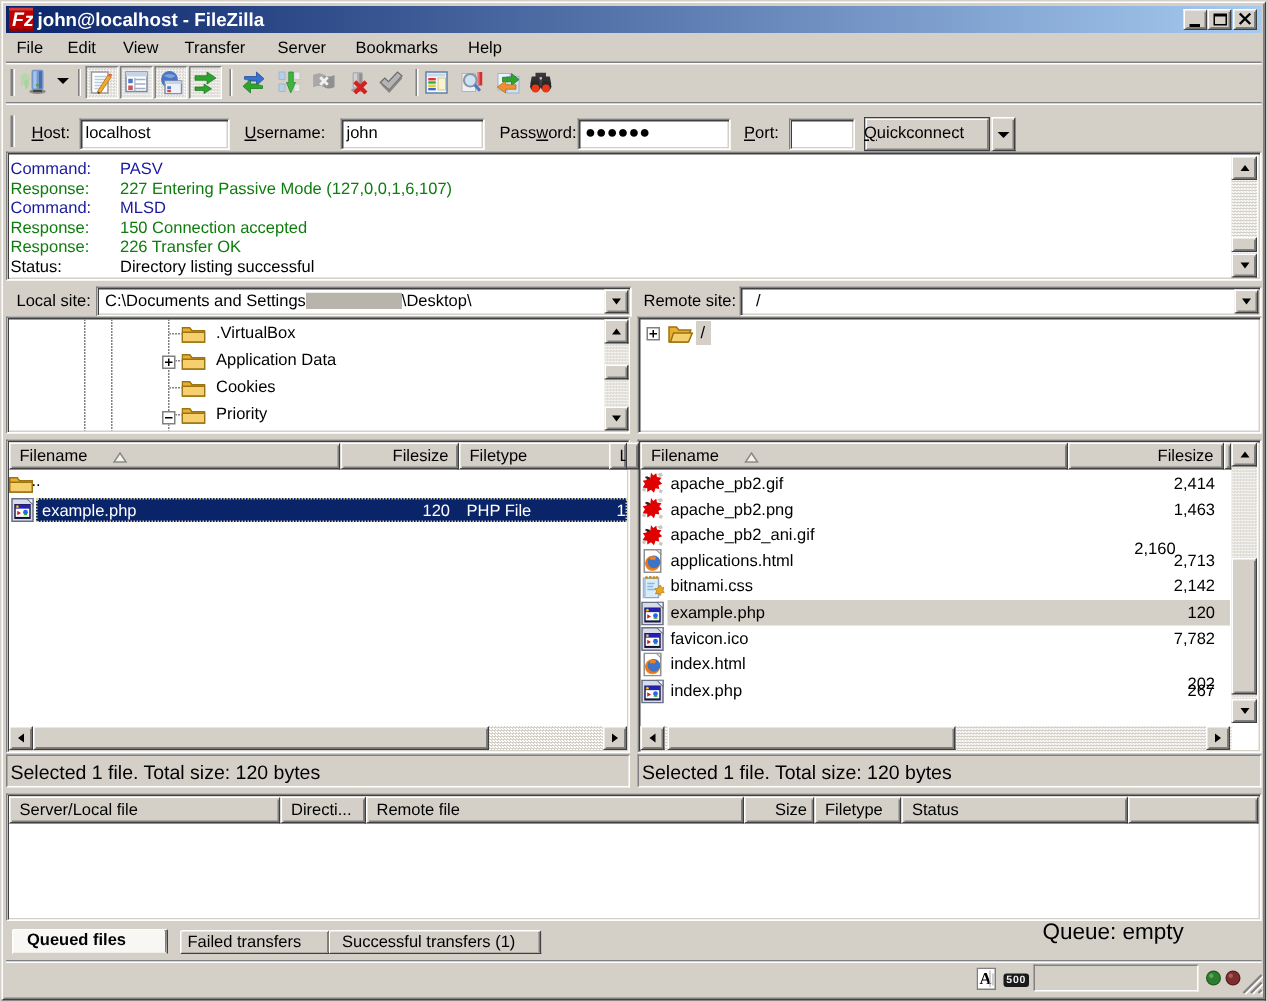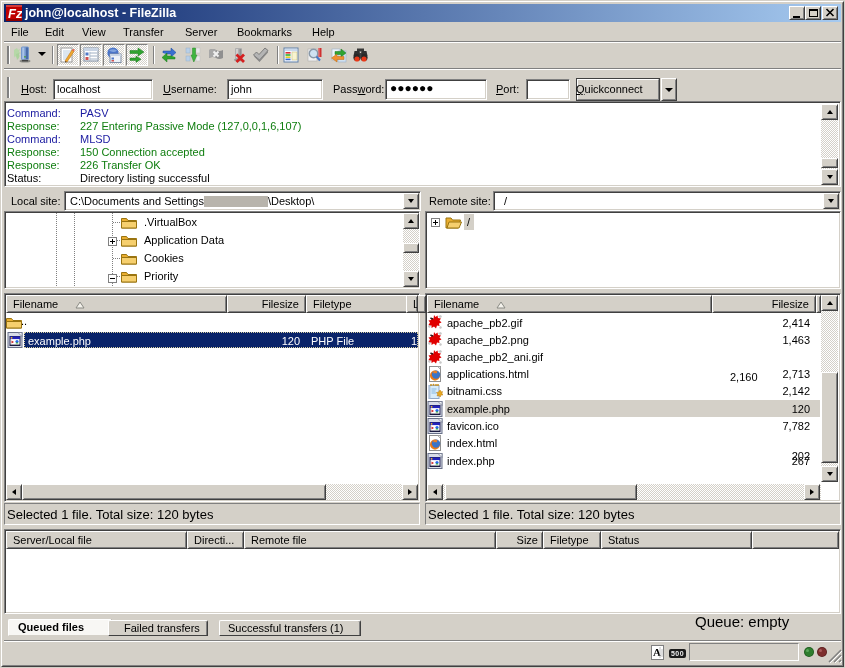--- a/index.html
+++ b/index.html
@@ -362,21 +362,21 @@
     <path fill="#302020" d="M3.5 3.5 l3 0.8 -0.6 1.4 -2.8 -1 Z"></path>
   </svg>
 <div class="lbl" style="left:447px;top:334px">apache_pb2.png</div>
 <div class="lbl" style="left:730px;top:334px;width:80px;text-align:right">1,463</div>
 <svg class="abs" style="left:427px;top:349px" width="16" height="16" viewBox="0 0 16 16">
     <path fill="#c8c8c8" d="M11 2 l3 -1 1 2 -2 1 Z M2 10 l2 1 -1 3 -2 -1 Z M13 12 l2 1 -1 2 -2 -1 Z"></path>
     <path fill="#e00000" d="M7 1 l1.5 2 2 -1.5 0.5 2.5 3 0.5 -1.5 2 2 2 -2.5 1 0.5 2.5 -2.5 -0.5 -1 3 -2 -2 -2.5 1.5 0 -2.5 -3 -0.5 1.5 -2.5 -1.5 -2 2.5 -0.5 0.5 -2.5 2 1.5 Z"></path>
     <path fill="#302020" d="M3.5 3.5 l3 0.8 -0.6 1.4 -2.8 -1 Z"></path>
   </svg>
 <div class="lbl" style="left:447px;top:351px">apache_pb2_ani.gif</div>
-<div class="lbl" style="left:730px;top:371px;width:80px;text-align:left">2,160</div>
+<div class="lbl" style="left:730px;top:360px;width:80px;text-align:center">2,160</div>
 <svg class="abs" style="left:427px;top:366px" width="16" height="16" viewBox="0 0 16 16">
     <rect x="2.5" y="0.5" width="11" height="15" fill="#fff" stroke="#909090"></rect>
     <path d="M10.5 0.5 h3 v3 Z" fill="#e8e8e8" stroke="#909090" stroke-width="0.7"></path>
     <circle cx="8" cy="9.5" r="5" fill="#e87818"></circle>
     <circle cx="9" cy="8.6" r="4.2" fill="#3b74c8"></circle>
     <path d="M4 12.5 a5 5 0 0 0 8 0 a6 6 0 0 1 -8 0 Z" fill="#f6a030"></path>
     <path d="M6 5.5 q2 -1.5 4.5 0 l-1 2 q-1.5 -1 -2.8 0 Z" fill="#f08020"></path>
   </svg>
 <div class="lbl" style="left:447px;top:368px">applications.html</div>
 <div class="lbl" style="left:730px;top:368px;width:80px;text-align:right">2,713</div>
@@ -461,21 +461,21 @@
 <div class="abs sunk2" style="left:4px;top:529px;width:837px;height:85px;background:#fff"></div>
 <div class="hdrcell" style="left:6px;top:531px;width:181px">Server/Local file</div>
 <div class="hdrcell" style="left:187px;top:531px;width:57px">Directi...</div>
 <div class="hdrcell" style="left:244px;top:531px;width:252px">Remote file</div>
 <div class="hdrcell" style="left:496px;top:531px;width:47px;text-align:right;padding-right:4px">Size</div>
 <div class="hdrcell" style="left:543px;top:531px;width:58px">Filetype</div>
 <div class="hdrcell" style="left:601px;top:531px;width:151px">Status</div>
 <div class="hdrcell" style="left:752px;top:531px;width:87px;padding-left:0"></div>
 
 <div class="abs" style="left:8px;top:619px;width:104px;height:17px;background:#f8f7f4;border:1px solid;border-color:#fff #404040 #d4d0c8 #fff;border-radius:2px 2px 0 0;box-shadow:inset -1px 0 0 #808080;font-weight:bold;padding-left:9px;line-height:15px">Queued files</div>
-<div class="abs" style="left:108px;top:620px;width:100px;height:16px;background:#d4d0c8;border:1px solid;border-color:#fff #404040 #404040 #fff;border-radius:2px 2px 0 0;box-shadow:inset -1px 0 0 #808080;padding-left:15px;line-height:14px">Failed transfers</div>
+<div class="abs" style="left:120px;top:620px;width:100px;height:16px;background:#d4d0c8;border:1px solid;border-color:#fff #404040 #404040 #fff;border-radius:2px 2px 0 0;box-shadow:inset -1px 0 0 #808080;padding-left:4px;line-height:14px">Failed transfers</div>
 <div class="abs" style="left:219px;top:620px;width:142px;height:16px;background:#d4d0c8;border:1px solid;border-color:#fff #404040 #404040 #fff;border-radius:2px 2px 0 0;box-shadow:inset -1px 0 0 #808080;padding-left:8px;line-height:14px">Successful transfers (1)</div>
 
 <div class="abs" style="left:4px;top:640px;width:837px;height:1px;background:#808080"></div>
 <div class="abs" style="left:4px;top:641px;width:837px;height:1px;background:#fff"></div>
 <svg class="abs" style="left:651px;top:645px" width="13" height="15" viewBox="0 0 13 15">
     <rect x="0.5" y="0.5" width="12" height="14" fill="#fff" stroke="#808080"></rect>
     <text x="2" y="11" font-size="11" font-weight="bold" fill="#000" font-family="Liberation Serif">A</text>
     <path d="M9 2 v11 M11 4 v8" stroke="#b0b0b0" stroke-width="0.8"></path>
   </svg>
 <div class="abs" style="left:669px;top:649px;width:17px;height:9px;background:#1a1a1a;border-radius:2px;color:#eee;font-size:7px;font-weight:bold;text-align:center;line-height:9px;letter-spacing:0.5px">500</div>

